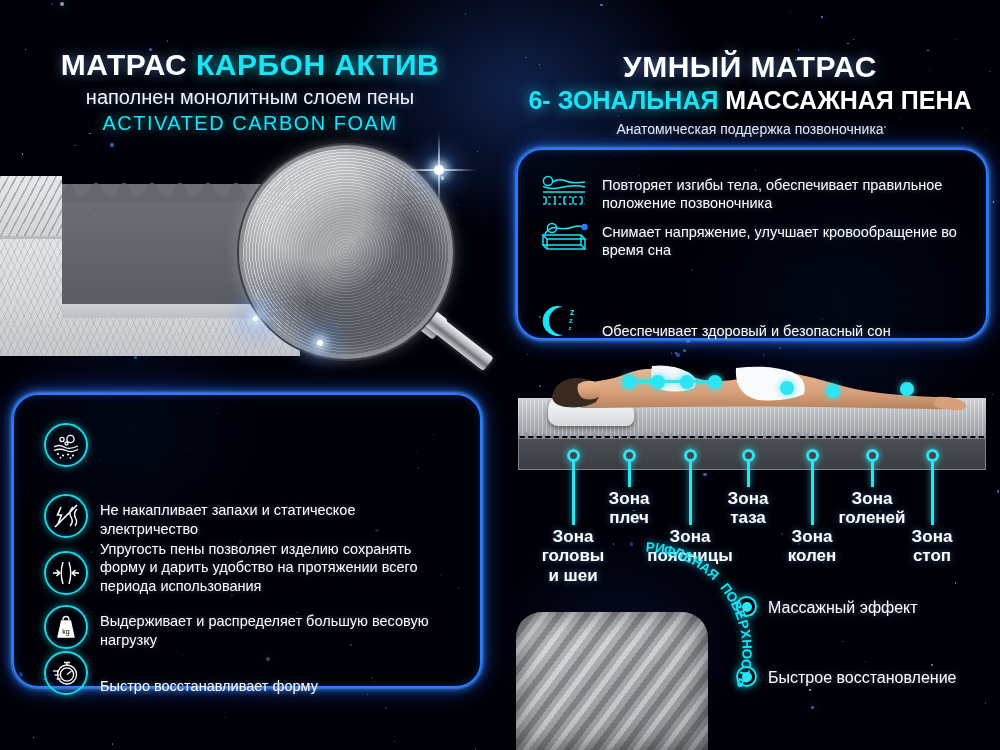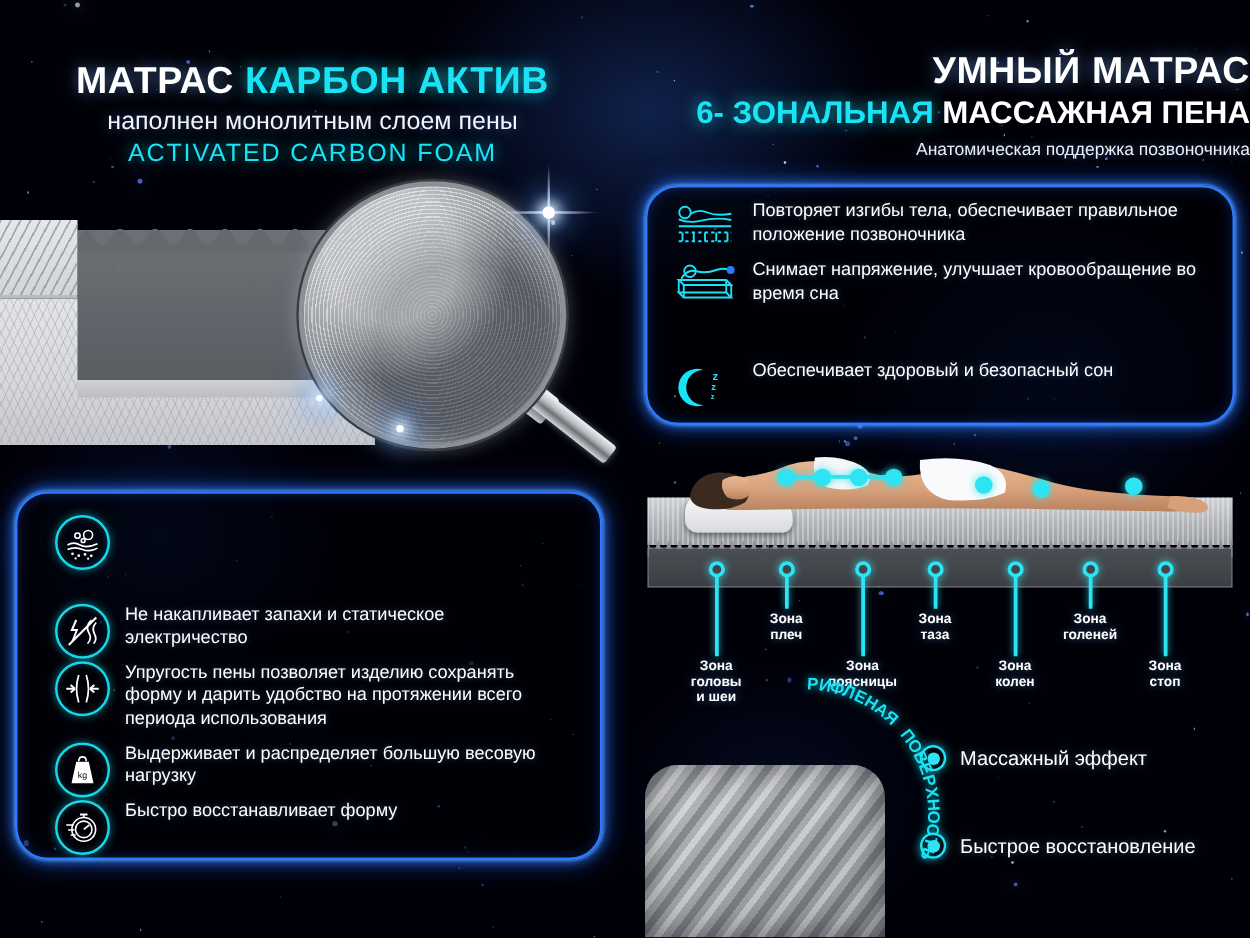--- a/index.html
+++ b/index.html
@@ -44,21 +44,21 @@
   .h-sub1 { font-size:20px; font-weight:400; margin-top:4px; color:#f2f5ff;
             text-shadow:0 0 10px rgba(130,180,255,.45); }
   .h-sub2 { font-size:20px; color:#19e3f5; letter-spacing:1.5px; margin-top:3px;
             text-shadow:0 0 12px rgba(25,227,245,.7); }
   .h-sub3 { font-size:14px; color:#e9eefc; margin-top:6px;
             text-shadow:0 0 8px rgba(140,190,255,.4); }
   .h2-line2 { font-size:25px; font-weight:bold; margin-top:2px; }
   .h2-line2 .cy { color:#19e3f5; text-shadow:0 0 14px rgba(25,227,245,.8); }
 
   
-  .feat { position:absolute; display:flex; align-items:flex-start; gap:12px; }
+  .feat { position:absolute; display:flex; align-items:flex-end; gap:12px;margin-top:11px; }
   .feat .txt { font-size:14.5px; line-height:1.26; color:#fff;
                text-shadow:0 0 6px rgba(160,200,255,.35); }
   .ic-circle {
     flex:0 0 auto; width:44px; height:44px; border-radius:50%;
     border:2px solid #17d8e8; display:flex; align-items:center; justify-content:center;
     box-shadow:0 0 8px rgba(23,216,232,.55), inset 0 0 6px rgba(23,216,232,.25);
   }
   .ic-plain { flex:0 0 auto; width:52px; height:42px; display:flex; align-items:center; justify-content:center; }
   .rfeat .txt { font-size:14.5px; line-height:1.28; }
 
@@ -152,21 +152,21 @@
   }
   .dot-cy { position:absolute; width:14px; height:14px; border-radius:50%;
             background:#2fe4f2; box-shadow:0 0 7px rgba(47,228,242,.9); }
   .spine-line { position:absolute; height:3px; background:#2fe4f2; box-shadow:0 0 6px rgba(47,228,242,.85); }
 
   
   .zmark { position:absolute; width:13px; height:13px; border-radius:50%;
            border:3px solid #2fe4f2; background:transparent;
            box-shadow:0 0 7px rgba(47,228,242,.85); }
   .zline { position:absolute; width:3px; background:#2fe4f2; box-shadow:0 0 6px rgba(47,228,242,.8); }
-  .zlabel { position:absolute; text-align:center; font-size:11px; font-weight:bold;
+  .zlabel { position:absolute; text-align:center; font-size:17px; font-weight:bold;
             line-height:1.14; color:#fff; text-shadow:0 0 7px rgba(120,190,255,.5); }
 
   
   #corr {
     position:absolute; left:516px; top:612px; width:192px; height:138px;
     border-radius:26px 26px 0 0;
     background:
       repeating-linear-gradient(127deg,
         rgba(255,255,255,.38) 0 5px,
         rgba(150,153,158,.25) 5px 11px,
@@ -467,21 +467,21 @@
           <line x1="16" y1="4.5" x2="16" y2="7"></line>
         <line x1="16" y1="16.5" x2="20.5" y2="13"></line>
         <line x1="2" y1="13" x2="8" y2="13"></line>
           <line x1="3.5" y1="17" x2="8.5" y2="17"></line>
           <line x1="5.5" y1="21" x2="9.5" y2="21"></line>
       </svg>
     </div>
     <div class="txt">Быстро восстанавливает форму</div>
   </div>
 
-  <div class="hdr" style="left:500px; top:40px; width:500px;text-align:right;">
+  <div class="hdr" style="left:500px; top:50px; width:500px;">
     <div class="h-main">УМНЫЙ МАТРАС</div>
     <div class="h2-line2">
       <span class="cy">6- ЗОНАЛЬНАЯ </span><span>МАССАЖНАЯ ПЕНА</span>
     </div>
     <div class="h-sub3">Анатомическая поддержка позвоночника</div>
   </div>
 
   <div class="neon-box" style="left:516px; top:148px; width:472px; height:192px;"></div>
 
   <div class="feat rfeat" style="left:538px; top:160px; width:438px;">

